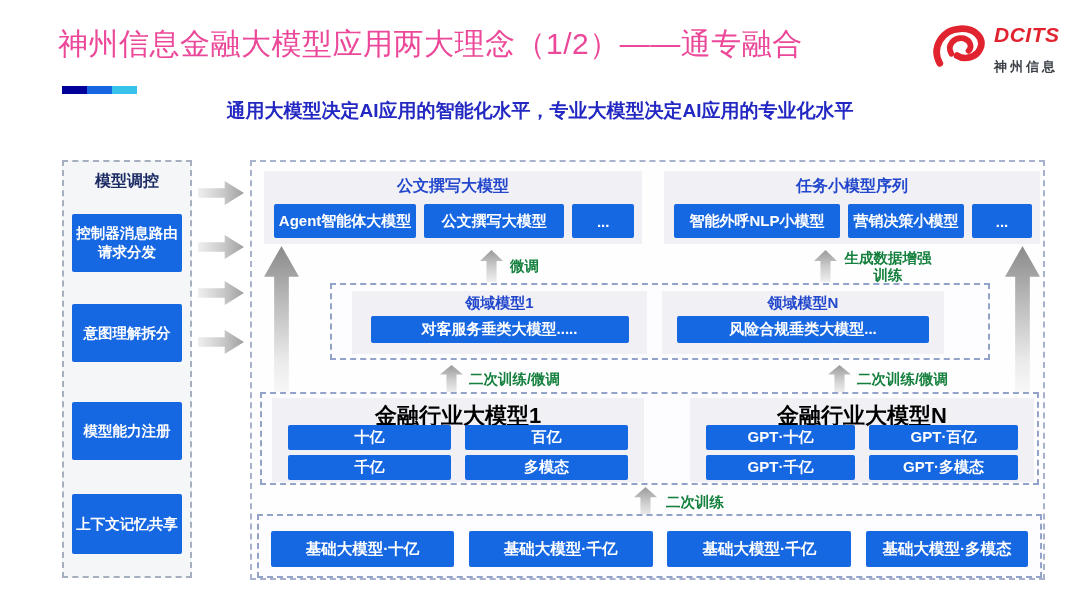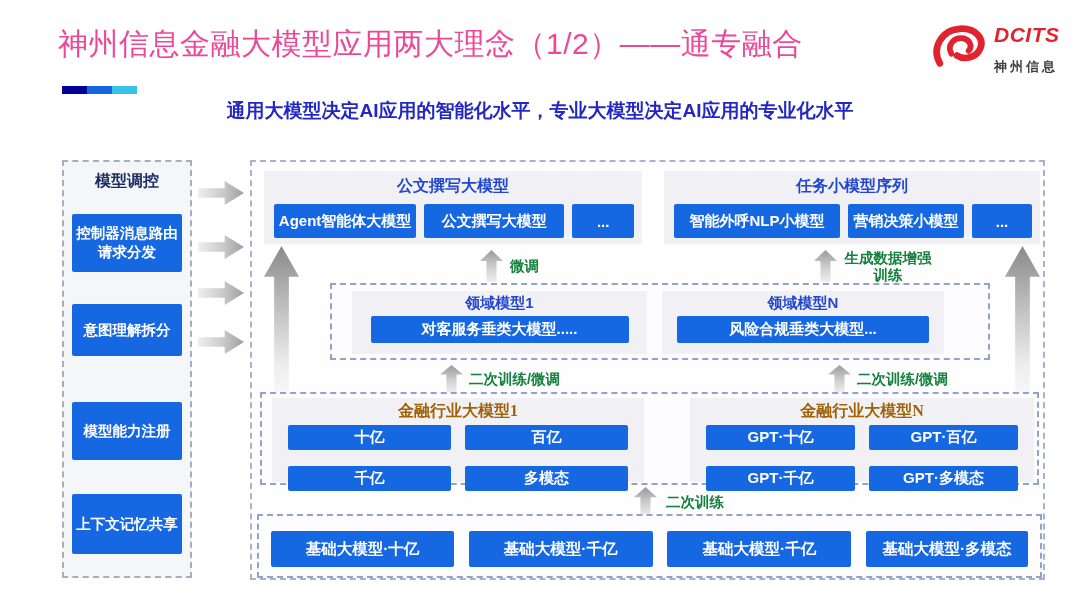--- a/index.html
+++ b/index.html
@@ -31,21 +31,21 @@
     position:absolute; left:62px; top:160px; width:130px; height:418px;
     border:2px dashed #A6AFBE; background:#F5F6F8; box-sizing:border-box;
   }
   .sb-title { margin-top:9px; text-align:center; font-size:16px; font-weight:800; color:#1B2A63; }
   .sb-btn {
     position:absolute; left:8px; right:8px; background:#1667E2; color:#fff;
     font-size:14.5px; font-weight:600; display:flex; align-items:center; justify-content:center;
     text-align:center; line-height:1.3; border-radius:2px; padding:0 2px; box-sizing:border-box;
   }
   .sb-b1 { top:52px;  height:58px; }
-  .sb-b2 { top:142px; height:52px; }
+  .sb-b2 { top:142px; height:58px; }
   .sb-b3 { top:240px; height:58px; }
   .sb-b4 { top:332px; height:60px; }
   
   .conn {
     position:absolute; left:198px; width:46px; height:26px;
     clip-path:polygon(0 32%, 58% 32%, 58% 4%, 100% 50%, 58% 96%, 58% 68%, 0 68%);
     background:linear-gradient(90deg,#efefef 0%,#c9c9c9 55%,#9f9f9f 100%);
   }
   .c1 { top:180px; } .c2 { top:234px; } .c3 { top:280px; } .c4 { top:329px; }
   
@@ -103,24 +103,24 @@
   .dom-1 .dom-btn { width:258px; }
   .dom-n .dom-btn { width:252px; }
   
   .industry-layer {
     position:absolute; left:8px; top:230px; width:779px; height:93px;
     border:2px dashed #92A2C8; background:#FDFDFF; box-sizing:border-box;
   }
   .ind-box { position:absolute; top:4px; height:84px; background:#F1F1F5; }
   .ind-1 { left:10px; width:372px; }
   .ind-n { left:428px; width:344px; }
-  .ind-title { font-size:16px; color:#a16207; padding-top:3px;font-family:Liberation Serif, serif; }
+  .ind-title { font-size:22px; color:#000000; padding-top:3px; }
   .ind-grid {
     position:absolute; top:27px; left:16px; right:16px;
-    display:grid; grid-template-columns:1fr 1fr; gap:16px 14px;border-radius:13px;
+    display:grid; grid-template-columns:1fr 1fr; gap:5px 14px;border-radius:13px;
   }
   .ind-grid .blue-btn { height:25px; font-size:15px; }
   
   .base-layer {
     position:absolute; left:5px; top:352px; width:785px; height:64px;
     border:2px dashed #92A2C8; background:#FDFDFF; box-sizing:border-box;
     display:flex; justify-content:space-between; padding:15px 12px 0 12px;
   }
   .base-layer .blue-btn { height:36px; font-size:15.5px; }
   .base-b1 { width:183px; } .base-b2 { width:184px; } .base-b3 { width:184px; } .base-b4 { width:162px; }

